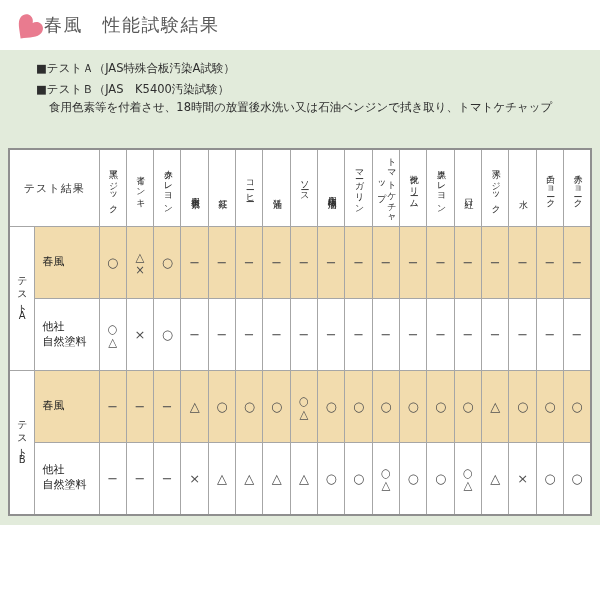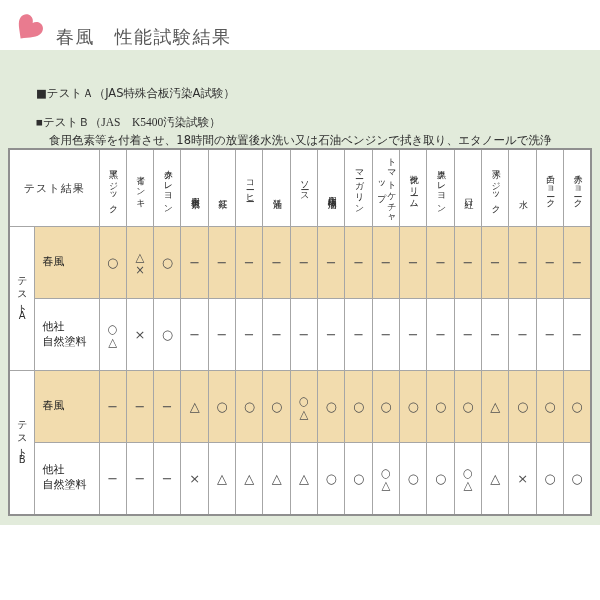--- a/index.html
+++ b/index.html
@@ -19,35 +19,35 @@
     background: #ffffff;
     font-family: "DejaVu Sans", "Liberation Sans", sans-serif;
     color: var(--text-main);
   }
   .page { position: relative; width: 600px; height: 600px; overflow: hidden; }
 
   
   .titlebar { position: absolute; top: 0; left: 0; width: 600px; height: 50px; background: #fff; }
   .logo { position: absolute; left: 11px; top: 12px; }
   .page-title {
-    position: absolute; left: 44px; top: 13px; margin: 12px;
+    position: absolute; left: 44px; top: 13px; margin: 0;
     font-size: 18px; font-weight: 500; color: var(--title-gray);
     letter-spacing: 1.5px;
   }
 
   
   .band {
     position: absolute; top: 50px; left: 0;
     width: 600px; height: 475px;
     background: var(--band-green);
   }
   .tests { padding: 10px 10px 0 36px; font-size: 11.5px; line-height: 1.55; color: #2e2e2e; }
-  .test-label { font-weight: 500; margin-top: 25px; }
+  .test-label { font-weight: 500; }
   .test-desc  { padding-left: 13px; }
-  .test-label.second { margin-top: 11px; font-family: Liberation Serif, serif; }
+  .test-label.second { margin-top: 3px; }
 
   
   table.results {
     position: absolute; left: 8px; top: 98px;
     width: 584px;
     border-collapse: collapse;
     table-layout: fixed;
     background: #fff;
     border: 2px solid var(--border-dark);
   }
@@ -99,21 +99,21 @@
     <svg class="logo" width="34" height="36" viewBox="0 0 34 36" aria-hidden="true">
       <path transform="translate(4,5) rotate(38 13 12)" d="M13 24 C6.5 17.5 0 13 0 7 C0 2.5 3.2 0 6.5 0 C9.8 0 11.9 2.2 13 4.4 C14.1 2.2 16.2 0 19.5 0 C22.8 0 26 2.5 26 7 C26 13 19.5 17.5 13 24 Z" fill="var(--accent-pink)"></path>
     </svg>
     <h1 class="page-title">春風　性能試験結果</h1>
   </div>
 
   <div class="band">
     <div class="tests">
       <div class="test-label">■テストＡ（JAS特殊合板汚染A試験）</div>
       <div class="test-label second">■テストＢ（JAS　K5400汚染試験）</div>
-      <div class="test-desc">食用色素等を付着させ、18時間の放置後水洗い又は石油ベンジンで拭き取り、エタノールで洗浄</div>
+      <div class="test-desc">食用色素等を付着させ、18時間の放置後水洗い又は石油ベンジンで拭き取り、トマトケチャップ</div>
     </div>
 
     <table class="results">
       <colgroup>
         <col style="width:25px">
         <col style="width:65px">
       </colgroup>
       <thead>
         <tr id="header-row">
             <th colspan="2" class="corner">テスト結果</th>

